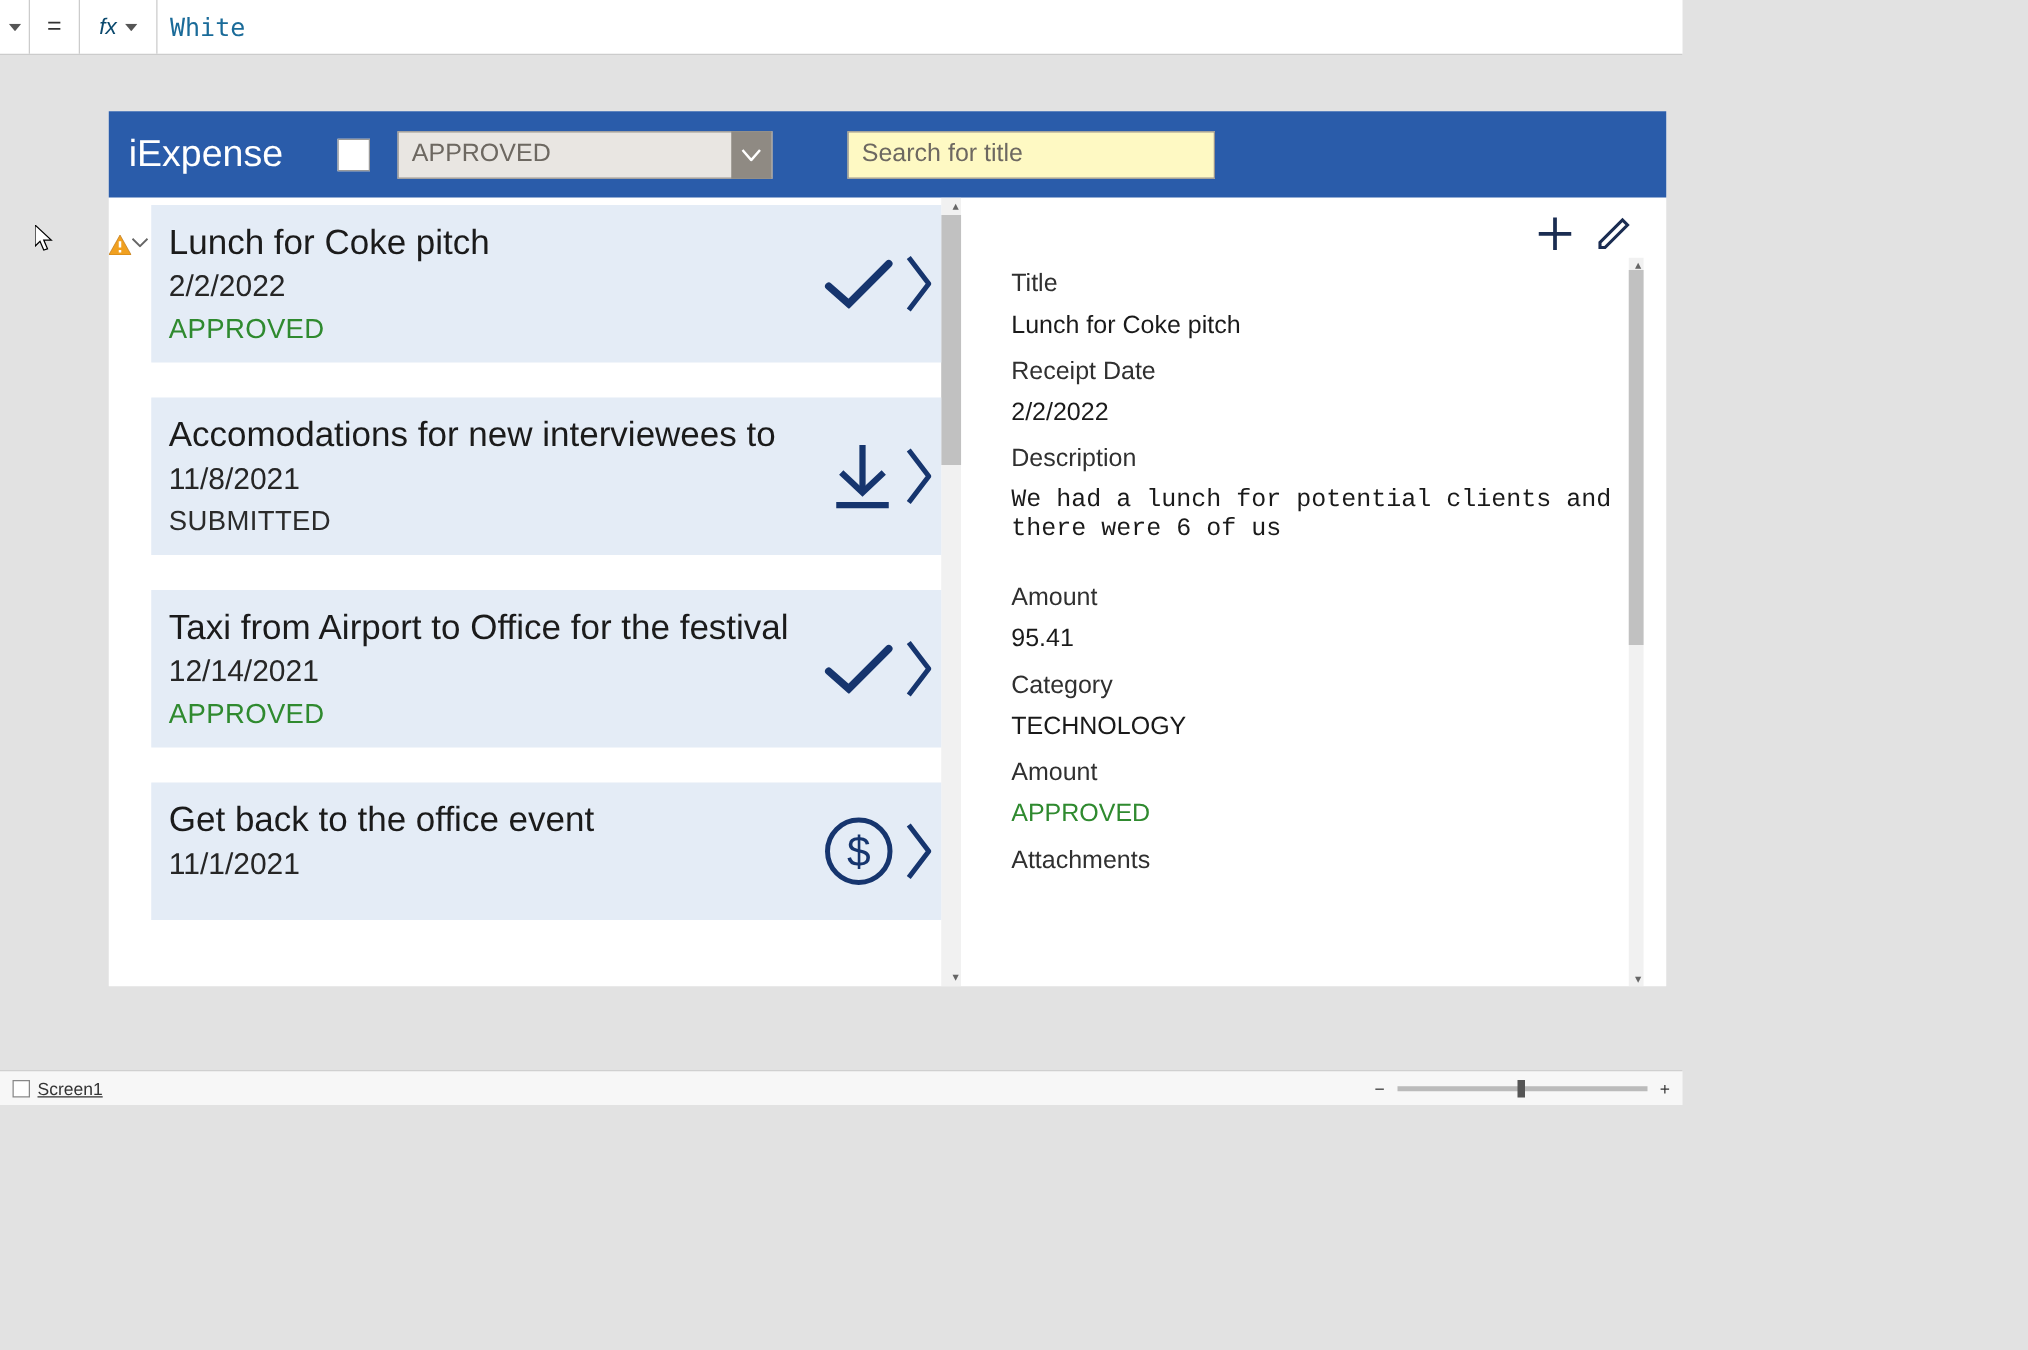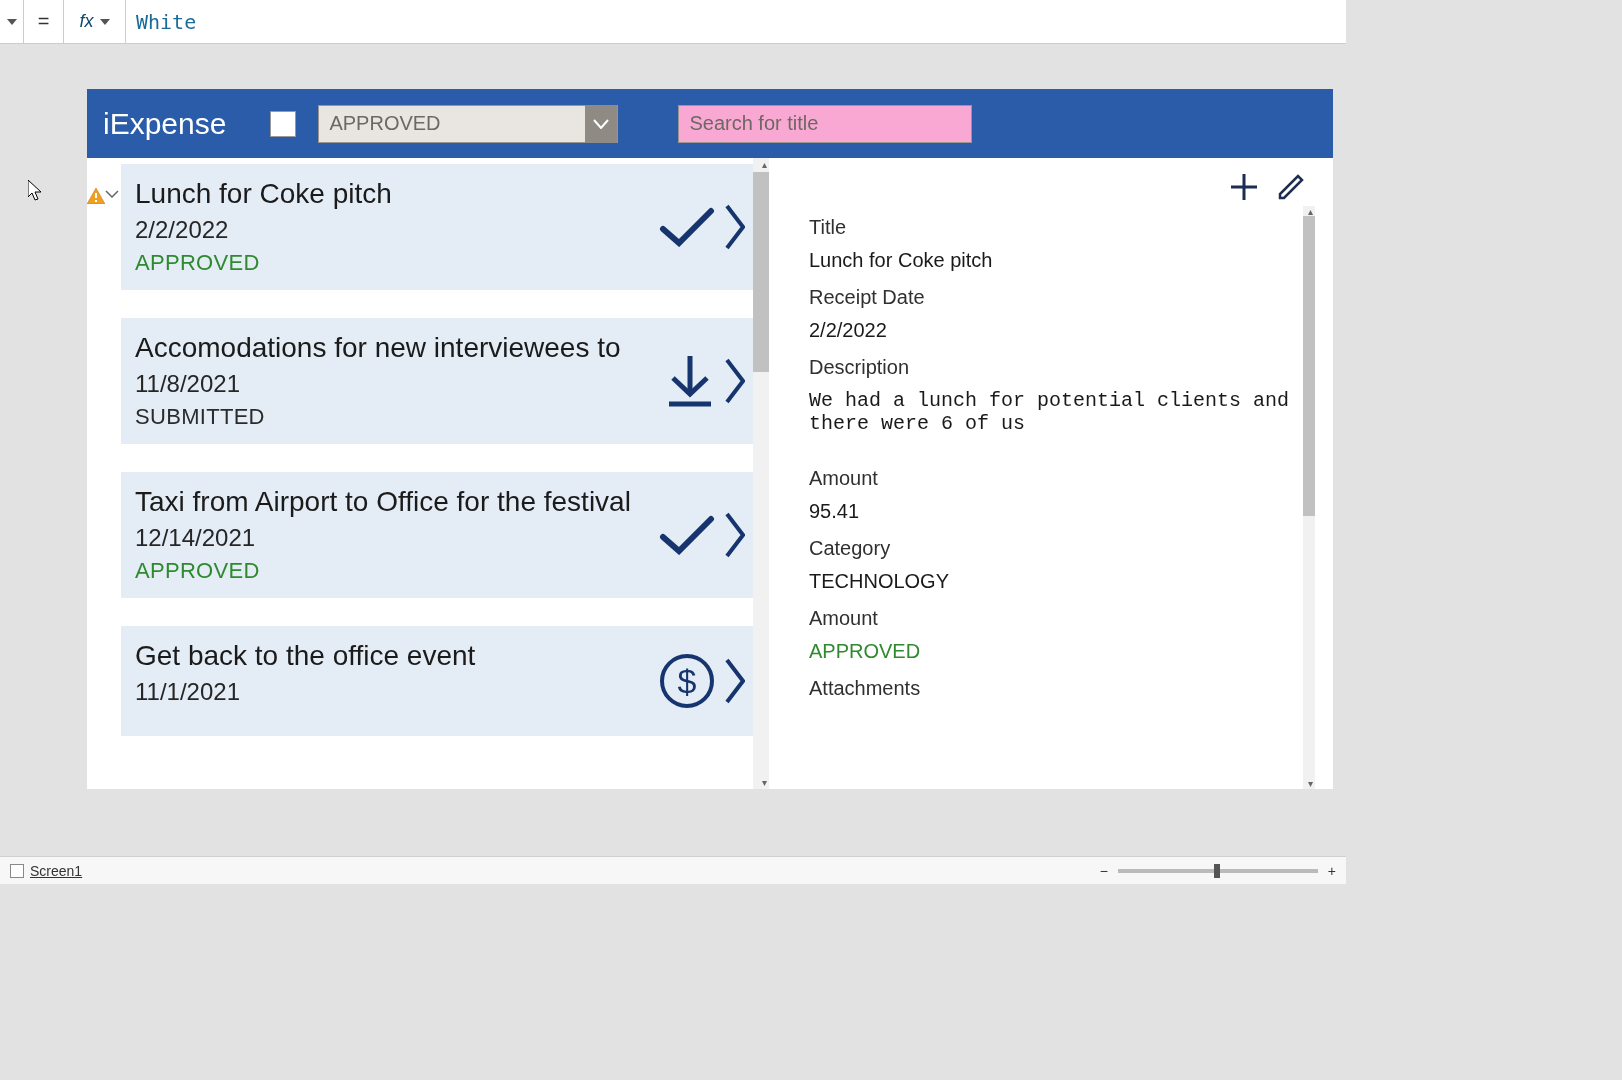--- a/index.html
+++ b/index.html
@@ -99,21 +99,21 @@
     width: 32px;
     height: 38px;
     background: #8f8a83;
     display: flex;
     align-items: center;
     justify-content: center;
   }
   .header-search {
     width: 294px;
     height: 38px;
-    background: #f9a8d4;
+    background: #fef9c3;
     border: 1px solid #9a958e;
     padding: 0 10px;
     font-size: 20px;
     color: #333;
     margin-left: 42px;
   }
   .header-search::placeholder { color: #6d6861; }
   
   .app-body {
     flex: 1;

